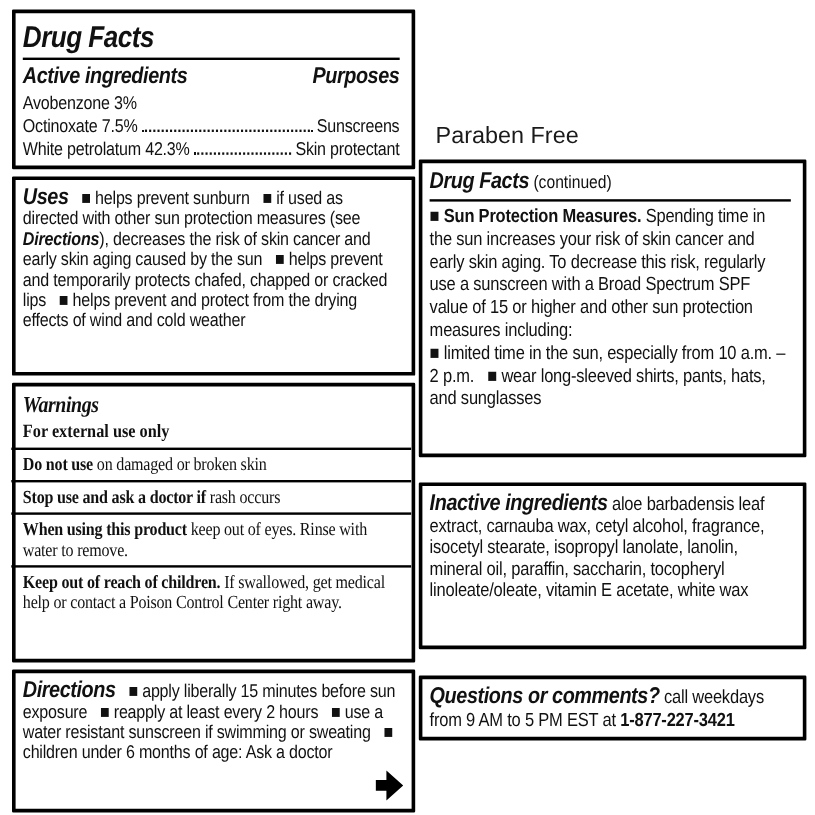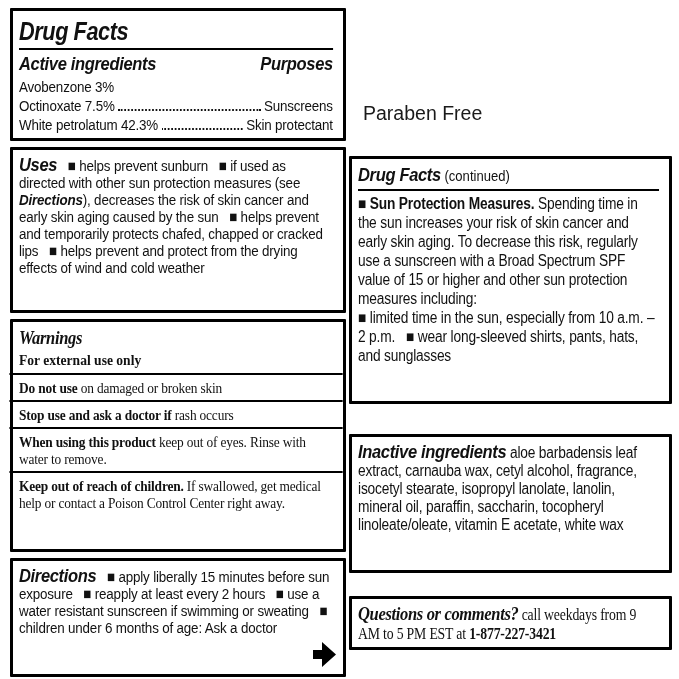--- a/index.html
+++ b/index.html
@@ -3,21 +3,21 @@
 <meta charset="utf-8">
 <style>
   html,body{margin:0;padding:0;}
   body{
     width:679px;height:679px;background:#ffffff;position:relative;overflow:hidden;
     font-family:"Liberation Sans", sans-serif;color:#111;
     -webkit-font-smoothing:antialiased;
   }
   .col{position:absolute;display:flex;flex-direction:column;}
   .col-left{left:10px;top:8px;width:336px;}
-  .col-right{left:349px;top:0;width:323px;gap:23px;}
+  .col-right{left:349px;top:0;width:323px;}
   .box{
     border:3px solid #000;background:#fff;box-sizing:border-box;
     padding:5px 10px 4px 6px;border-radius:1px;
   }
   .col-left .box{margin-bottom:6px;}
   .condense{width:114.9%;transform:scaleX(0.87);transform-origin:0 0;}
   p{margin:0;white-space:pre-wrap;}
   .body-p{font-size:15.4px;line-height:17px;letter-spacing:-0.2px;}
   .col-right .body-p{font-size:15.8px;line-height:19px;}
   .title{
@@ -37,22 +37,22 @@
   .ing-row{display:flex;align-items:baseline;font-size:15.4px;line-height:19px;letter-spacing:-0.2px;}
   .ing-name,.ing-purpose{white-space:nowrap;}
   .lead{flex:1 1 auto;border-bottom:2px dotted #111;margin:0 4px 3px 4px;min-width:8px;}
   .box1{min-height:129px;}
   .box2{min-height:166px;}
   .box3{min-height:233px;font-family:Liberation Serif, serif;}
   .box4{min-height:119px;position:relative;margin-bottom:0;}
   .paraben{font-size:19.5px;line-height:22px;margin:102px 0 0 14px;color:#1a1a1a;}
   .box5{margin-top:9px;min-height:248px;}
   .box6{margin-top:7px;min-height:75px;}
-  .box7{margin-top:7px;min-height:139px;}
-  .box8{margin-top:0;min-height:54px;font-family:Liberation Serif, serif;}
+  .box7{margin-top:21px;min-height:139px;}
+  .box8{margin-top:22px;min-height:54px;}
   .box7 .body-p{line-height:18px;}
   .cont-head{line-height:22px;margin:1px 0 2px 0;}
   .arrow{position:absolute;right:7px;bottom:5px;}
 </style>
 </head>
 <body>
 
 <div>
 
   <div class="col col-left">

